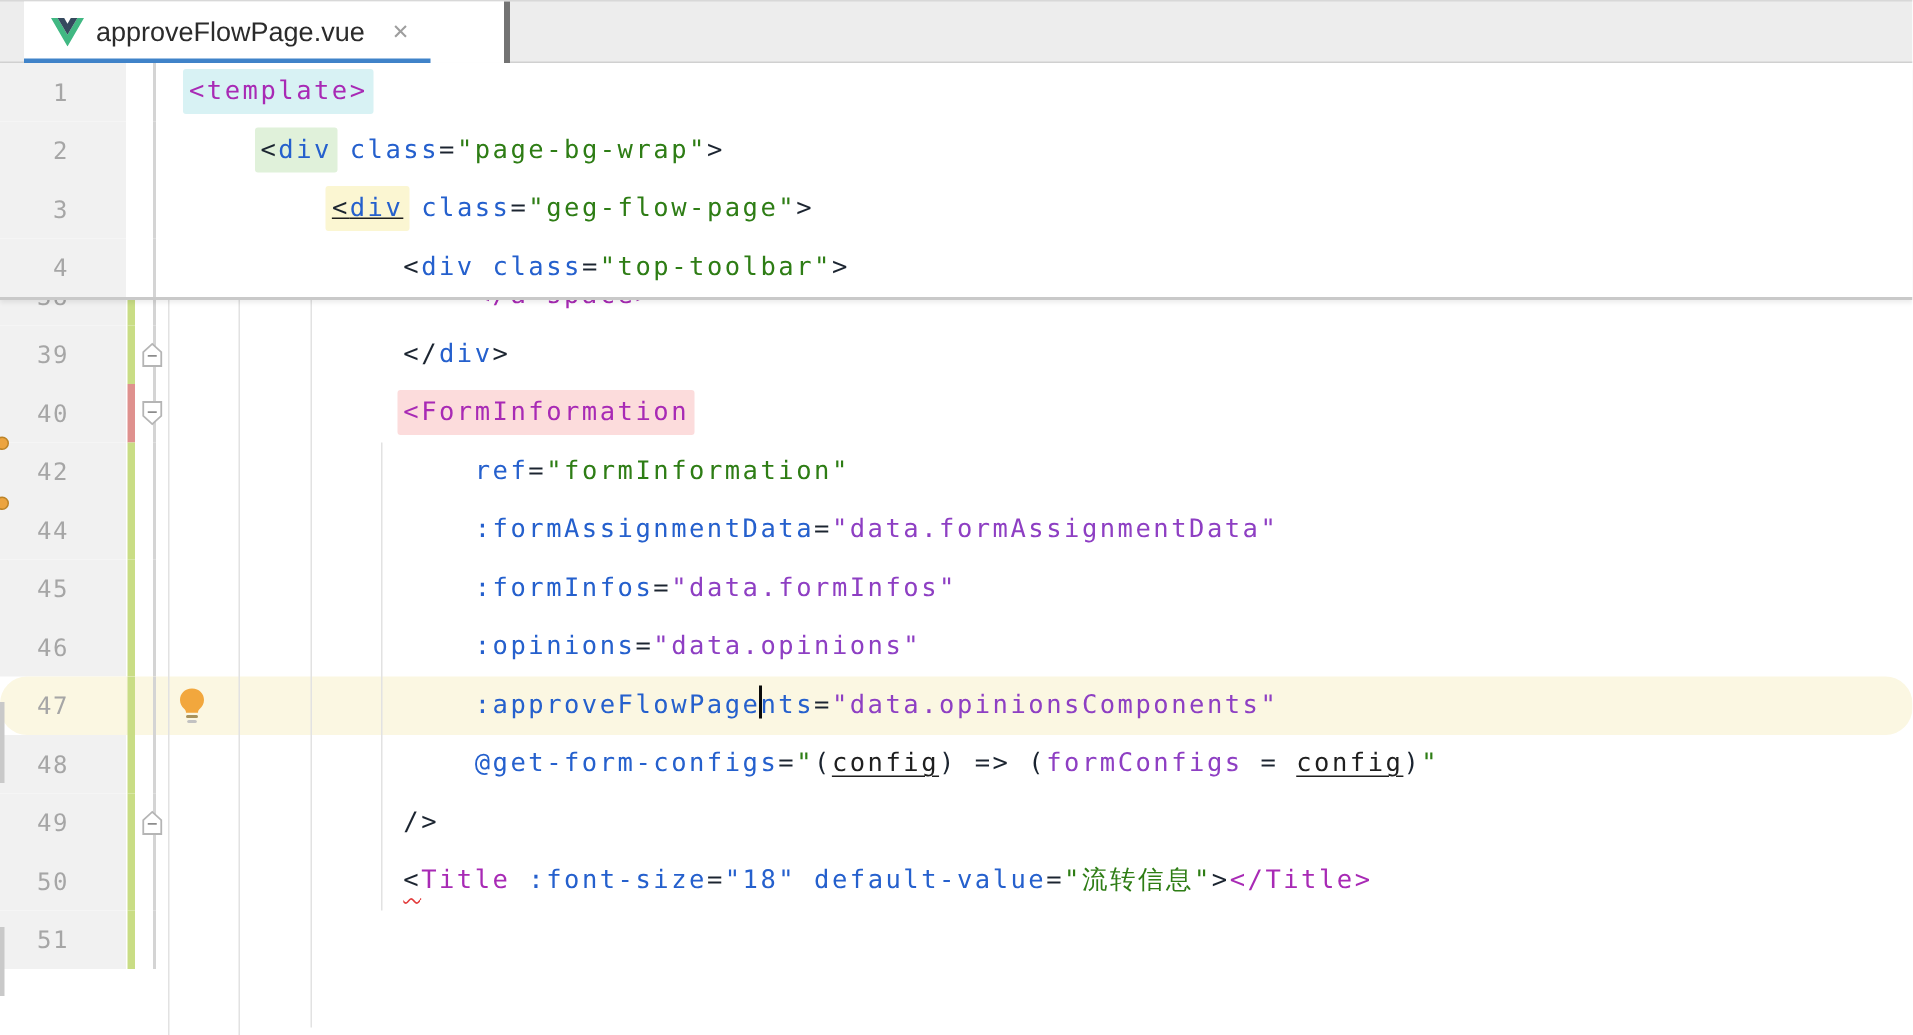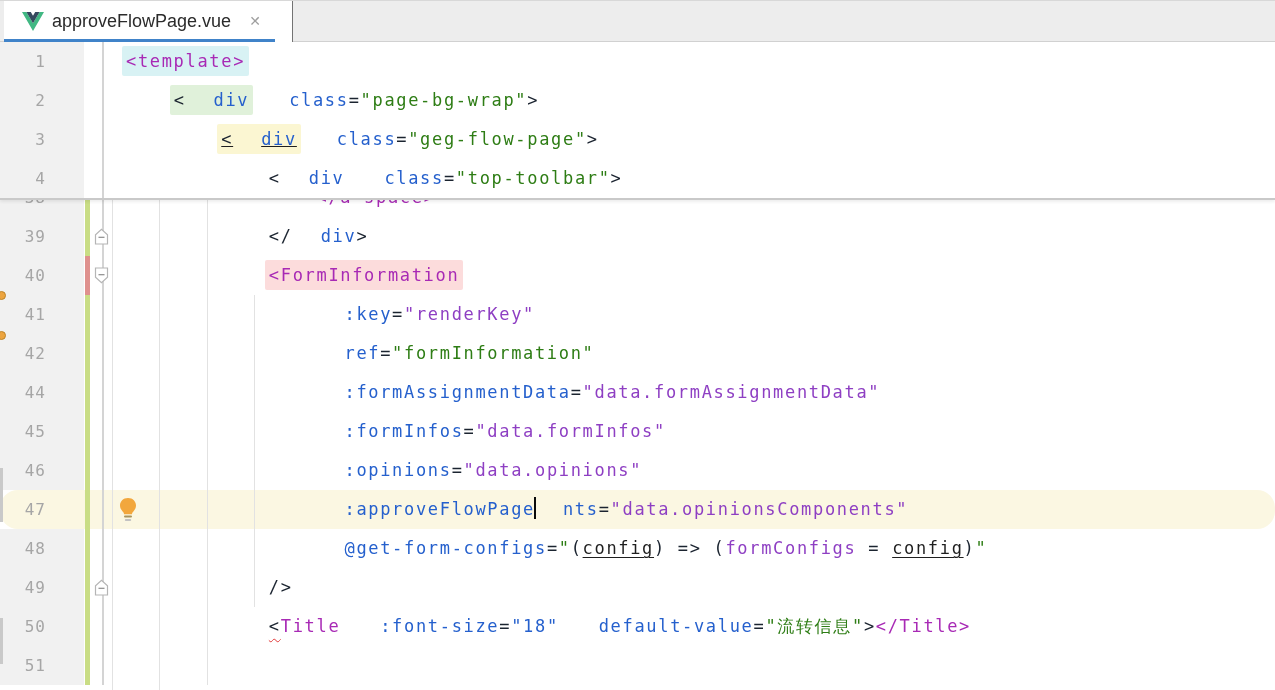--- a/index.html
+++ b/index.html
@@ -10,22 +10,22 @@
     --hl-cyan:#d8f2f4; --hl-green:#e0f1da; --hl-yellow:#fbf6d2; --hl-pink:#fcdcdc;
     --c-accent:#4083c9; --c-border:#cfcfcf;
   }
   html,body{margin:0;padding:0;}
   body{font-family:"Liberation Sans",sans-serif;background:#fff;}
   #app{position:relative;width:1275px;height:690px;overflow:hidden;background:#fff;}
 
   
   .tabbar{position:absolute;left:0;top:0;width:1275px;height:42px;background:#ededed;
           border-top:1px solid #d8d8d8;border-bottom:1px solid #d1d1d1;box-sizing:border-box;}
-  .tab-active{position:absolute;left:4px;top:0;width:289px;height:42px;background:#ffffff;
-          border-right:1px solid #737373;box-sizing:border-box;cursor:pointer;}
+  .tab-active{position:absolute;left:16px;top:0;width:324px;height:42px;background:#ffffff;
+          border-right:4px solid #737373;box-sizing:border-box;cursor:pointer;}
   .tab-underline{position:absolute;left:0;bottom:0;width:271px;height:4px;background:var(--c-accent);}
   .tab-icon{position:absolute;left:18px;top:11px;width:22px;height:19px;}
   .tab-title{position:absolute;left:48px;top:0;height:42px;line-height:40px;font-size:18px;color:#2b2b2b;white-space:nowrap;}
   .tab-close{position:absolute;left:238px;top:0;width:26px;height:42px;line-height:40px;text-align:center;
           font-size:14px;color:#9e9e9e;cursor:pointer;}
 
   
   .editor{position:absolute;left:0;top:42px;width:1275px;height:648px;background:#fff;}
   .row{position:relative;width:1275px;height:39px;}
   .row.current{background:var(--c-caretrow);border-radius:18px;}
@@ -34,21 +34,21 @@
   .gutter-border{position:absolute;left:102px;top:0;width:2px;height:39px;background:#d4d4d4;}
   .num{position:absolute;left:0;top:0;width:46px;height:39px;line-height:39px;text-align:right;
        font-family:"DejaVu Sans Mono",monospace;font-size:16px;color:var(--c-linenum);letter-spacing:1px;}
   .vcs{position:absolute;left:85px;top:0;width:5px;height:39px;}
   .vcs.added{background:var(--c-vcs-added);}
   .vcs.changed{background:var(--c-vcs-changed);}
   .fold{position:absolute;left:94px;top:11px;width:15px;height:17px;cursor:pointer;}
   .bulb{position:absolute;left:118px;top:7px;width:20px;height:26px;cursor:pointer;}
   .code{position:absolute;left:126px;top:0;height:39px;line-height:39px;white-space:pre;
         font-family:"DejaVu Sans Mono",monospace;font-size:17px;letter-spacing:1.67px;color:var(--c-plain);}
-  .tk-tag{color:var(--c-tag);}   .tk-blue{color:var(--c-blue);margin-left:28px;}
+  .tk-tag{color:var(--c-tag);}   .tk-blue{color:var(--c-blue);}
   .tk-string{color:var(--c-string);} .tk-expr{color:var(--c-expr);}
   .tk-punct{color:var(--c-punct);}   .tk-number{color:var(--c-number);}
   .tk-param{color:var(--c-param);text-decoration:underline;text-underline-offset:3px;text-decoration-thickness:1px;margin-top:39px;}
   .tk-plain{color:var(--c-plain);}
   .tk-sq{text-decoration:underline wavy #e23b3b;text-decoration-thickness:1px;text-underline-offset:6px;}
   .hl{padding:5px 4px;margin:-5px -4px;border-radius:2px;}
   .hl-cyan{background:var(--hl-cyan);} .hl-green{background:var(--hl-green);}
   .hl-yellow{background:var(--hl-yellow);text-decoration:underline;} .hl-pink{background:var(--hl-pink);}
   .caret{display:inline-block;width:2px;height:22px;background:#0a0a0a;vertical-align:middle;
          margin:0 -1px;position:relative;top:-2px;}
@@ -105,27 +105,20 @@
           <div class="vcs changed"></div>
           <svg viewBox="0 0 15 17" class="fold">
             <path d="M1.5 1 H13.5 V10.2 L7.5 15.7 L1.5 10.2 Z" fill="#ffffff" stroke="#b5b5b5" stroke-width="1.2"></path>
             <line x1="4.5" y1="7.7" x2="10.5" y2="7.7" stroke="#8c8c8c" stroke-width="1.2"></line>
           </svg>
           <div class="code"><span class="tk-plain">            </span><span class="hl hl-pink"><span class="tk-tag">&lt;FormInformation</span></span></div>
         </div>
         <div class="row">
           <div class="gutter-bg"></div>
           <div class="gutter-border"></div>
-          <div class="num">41</div>
-          <div class="vcs added"></div>
-          <div class="code"><span class="tk-plain">                </span><span class="tk-blue">:key</span><span class="tk-punct">=</span><span class="tk-expr">"renderKey"</span></div>
-        </div>
-        <div class="row">
-          <div class="gutter-bg"></div>
-          <div class="gutter-border"></div>
           <div class="num">42</div>
           <div class="vcs added"></div>
           <div class="code"><span class="tk-plain">                </span><span class="tk-blue">ref</span><span class="tk-punct">=</span><span class="tk-string">"formInformation"</span></div>
         </div>
         <div class="row">
           <div class="gutter-bg"></div>
           <div class="gutter-border"></div>
           <div class="num">44</div>
           <div class="vcs added"></div>
           <div class="code"><span class="tk-plain">                </span><span class="tk-blue">:formAssignmentData</span><span class="tk-punct">=</span><span class="tk-expr">"data.formAssignmentData"</span></div>

